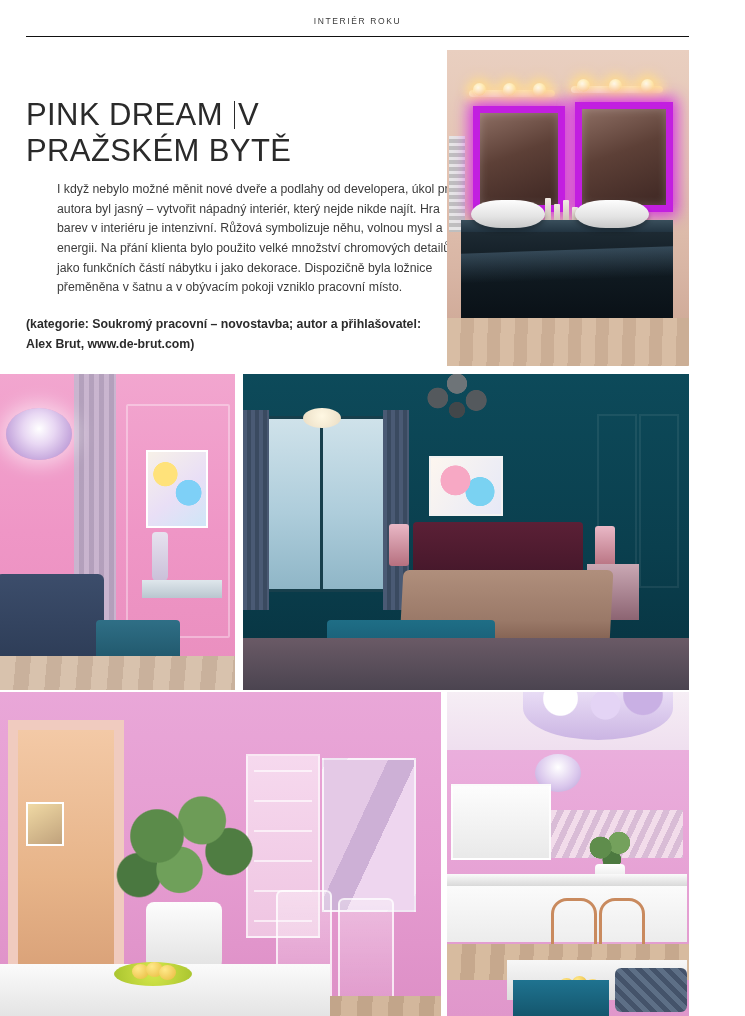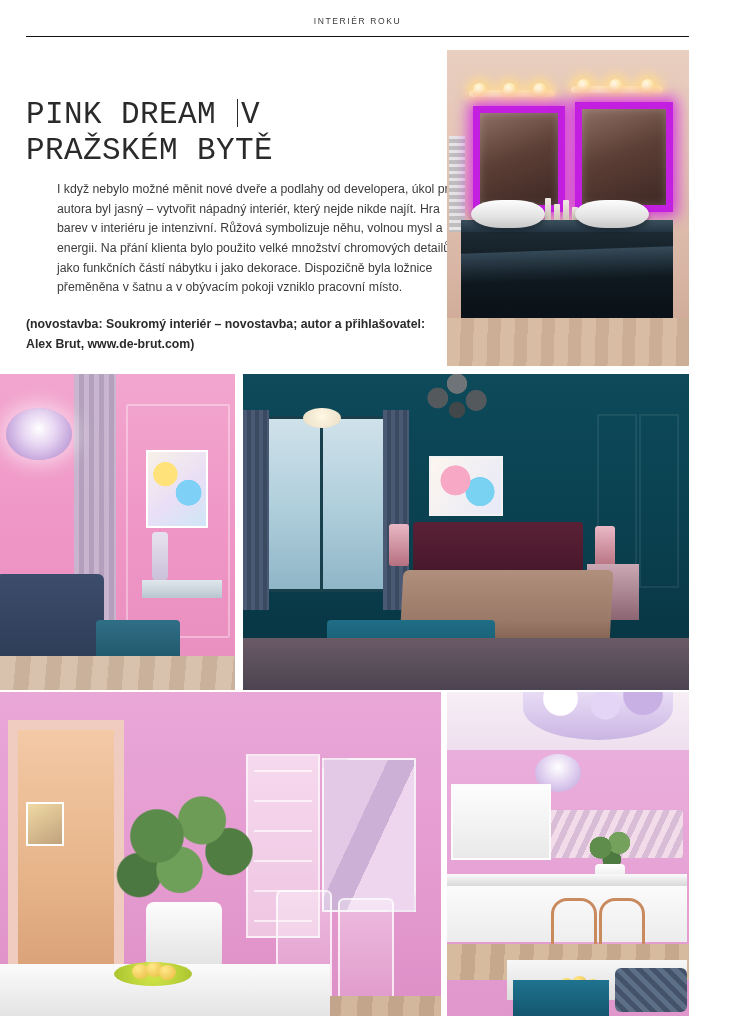--- a/index.html
+++ b/index.html
@@ -43,21 +43,21 @@
     height: 1px;
     background: #111111;
   }
 
   
   .headline {
     position: absolute;
     left: 26px;
     top: 76px;
     width: 400px;
-    font-family: Liberation Mono, monospace;
+    font-family: Liberation Sans, sans-serif;
     font-size: 31px;
     line-height: 36px;
     font-weight: 300;
     letter-spacing: 0.4px;
     color: #2a2a2a;
   }
   .headline .caret {
     display: inline-block;
     width: 1px;
     height: 28px;
@@ -481,21 +481,21 @@
 
   <div class="runhead">INTERIÉR ROKU</div>
   <div class="runhead-rule"></div>
 
   <h1 class="headline">
     <span>PINK DREAM </span><span class="caret"></span><span>V PRAŽSKÉM</span>
     <span>BYTĚ</span>
   </h1>
 
   <p class="bodycopy">I když nebylo možné měnit nové dveře a podlahy od developera, úkol pro autora byl jasný – vytvořit nápadný interiér, který nejde nikde najít. Hra barev v interiéru je intenzivní. Růžová symbolizuje něhu, volnou mysl a energii. Na přání klienta bylo použito velké množství chromových detailů jako funkčních částí nábytku i jako dekorace. Dispozičně byla ložnice přeměněna v šatnu a v obývacím pokoji vzniklo pracovní místo.</p>
-  <p class="credit">(novostavba: Soukromý interiér – novostavba; autor a přihlašovatel: Alex Brut, www.de-brut.com)</p>
+  <p class="credit">(kategorie: Soukromý pracovní – novostavba; autor a přihlašovatel: Alex Brut, www.de-brut.com)</p>
 
   <div class="folio">110</div>
 
   <div class="photo" id="photo-bathroom">
     <div class="inner">
       <div class="bath-wall"></div>
       <div class="bath-radiator"></div>
 
       <div class="bath-lightbar" id="bath-lights-left"></div>
       <div class="bath-lightbar" id="bath-lights-right"></div>

